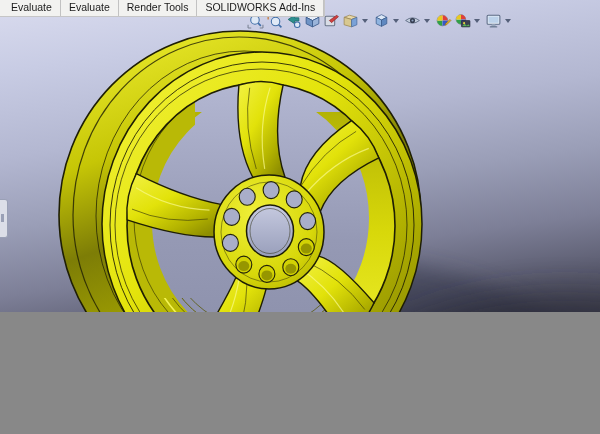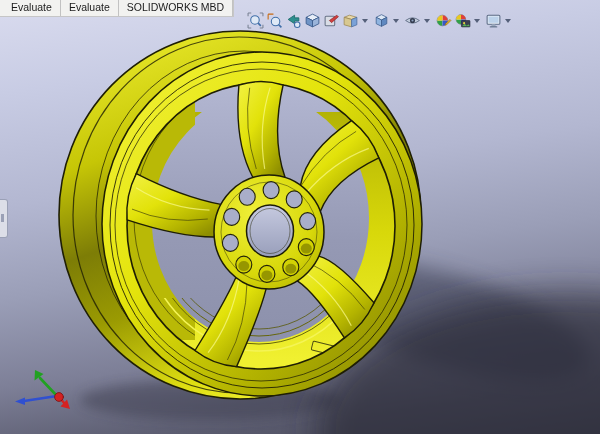--- a/index.html
+++ b/index.html
@@ -1,17 +1,17 @@
 <!DOCTYPE html>
 <html><head>
 <meta charset="utf-8">
 <style>
   html,body{margin:0;padding:0;background:#888;}
   .stage{
-    position:relative;width:600px;height:434px;overflow:hidden;
+    position:relative;width:600px;height:312px;overflow:hidden;
     font-family:"Liberation Sans",sans-serif;
     background:linear-gradient(172deg,#dadcef 0%,#c8cce4 18%,#b3b7d1 40%,#9a9eb7 58%,#7d7f97 75%,#58596c 90%,#474858 100%);
   }
   .scene{position:absolute;left:0;top:0;}
   
   .tabbar{
     position:absolute;top:0;left:0;z-index:6;display:flex;height:16px;
     background:#f2f2f0;border-bottom:1px solid #c6c6c6;border-right:1px solid #c6c6c6;
     padding-left:3px;
   }
@@ -195,21 +195,22 @@
       <path d="M34.5 380.5 L35 370 L43.5 374 Z" fill="#21a121" stroke="none"></path>
       <path d="M59 397 L65 404" stroke="#d42222" stroke-width="2.4" fill="none"></path>
       <path d="M60.5 406.5 L70 409 L67 399.5 Z" fill="#d42222" stroke="none"></path>
       <circle cx="59" cy="397" r="4.4" fill="#d42222" stroke="#7a1010" stroke-width="0.8"></circle>
     </g>
   </svg>
 
   <div class="tabbar">
     <span class="tab">Evaluate</span>
     <span class="tab">Evaluate</span>
-    <span class="tab">SOLIDWORKS MBD</span>
+    <span class="tab">Render Tools</span>
+    <span class="tab">SOLIDWORKS Add-Ins</span>
   </div>
 
   <div class="hud">
     <span class="ticon">
       <svg viewBox="0 0 16 16">
           <path d="M1 1h3M1 1v3M15 1h-3M15 1v3M1 15h3M1 15v-3M15 15h-3M15 15v-3" stroke="#7a8294" fill="none"></path>
           <circle cx="7.5" cy="7.5" r="4" fill="#dfe9f6" stroke="#3f6ea8"></circle>
           <path d="M10.5 10.5L13 13" stroke="#3f6ea8" stroke-width="1.6"></path>
         </svg>
     </span>

